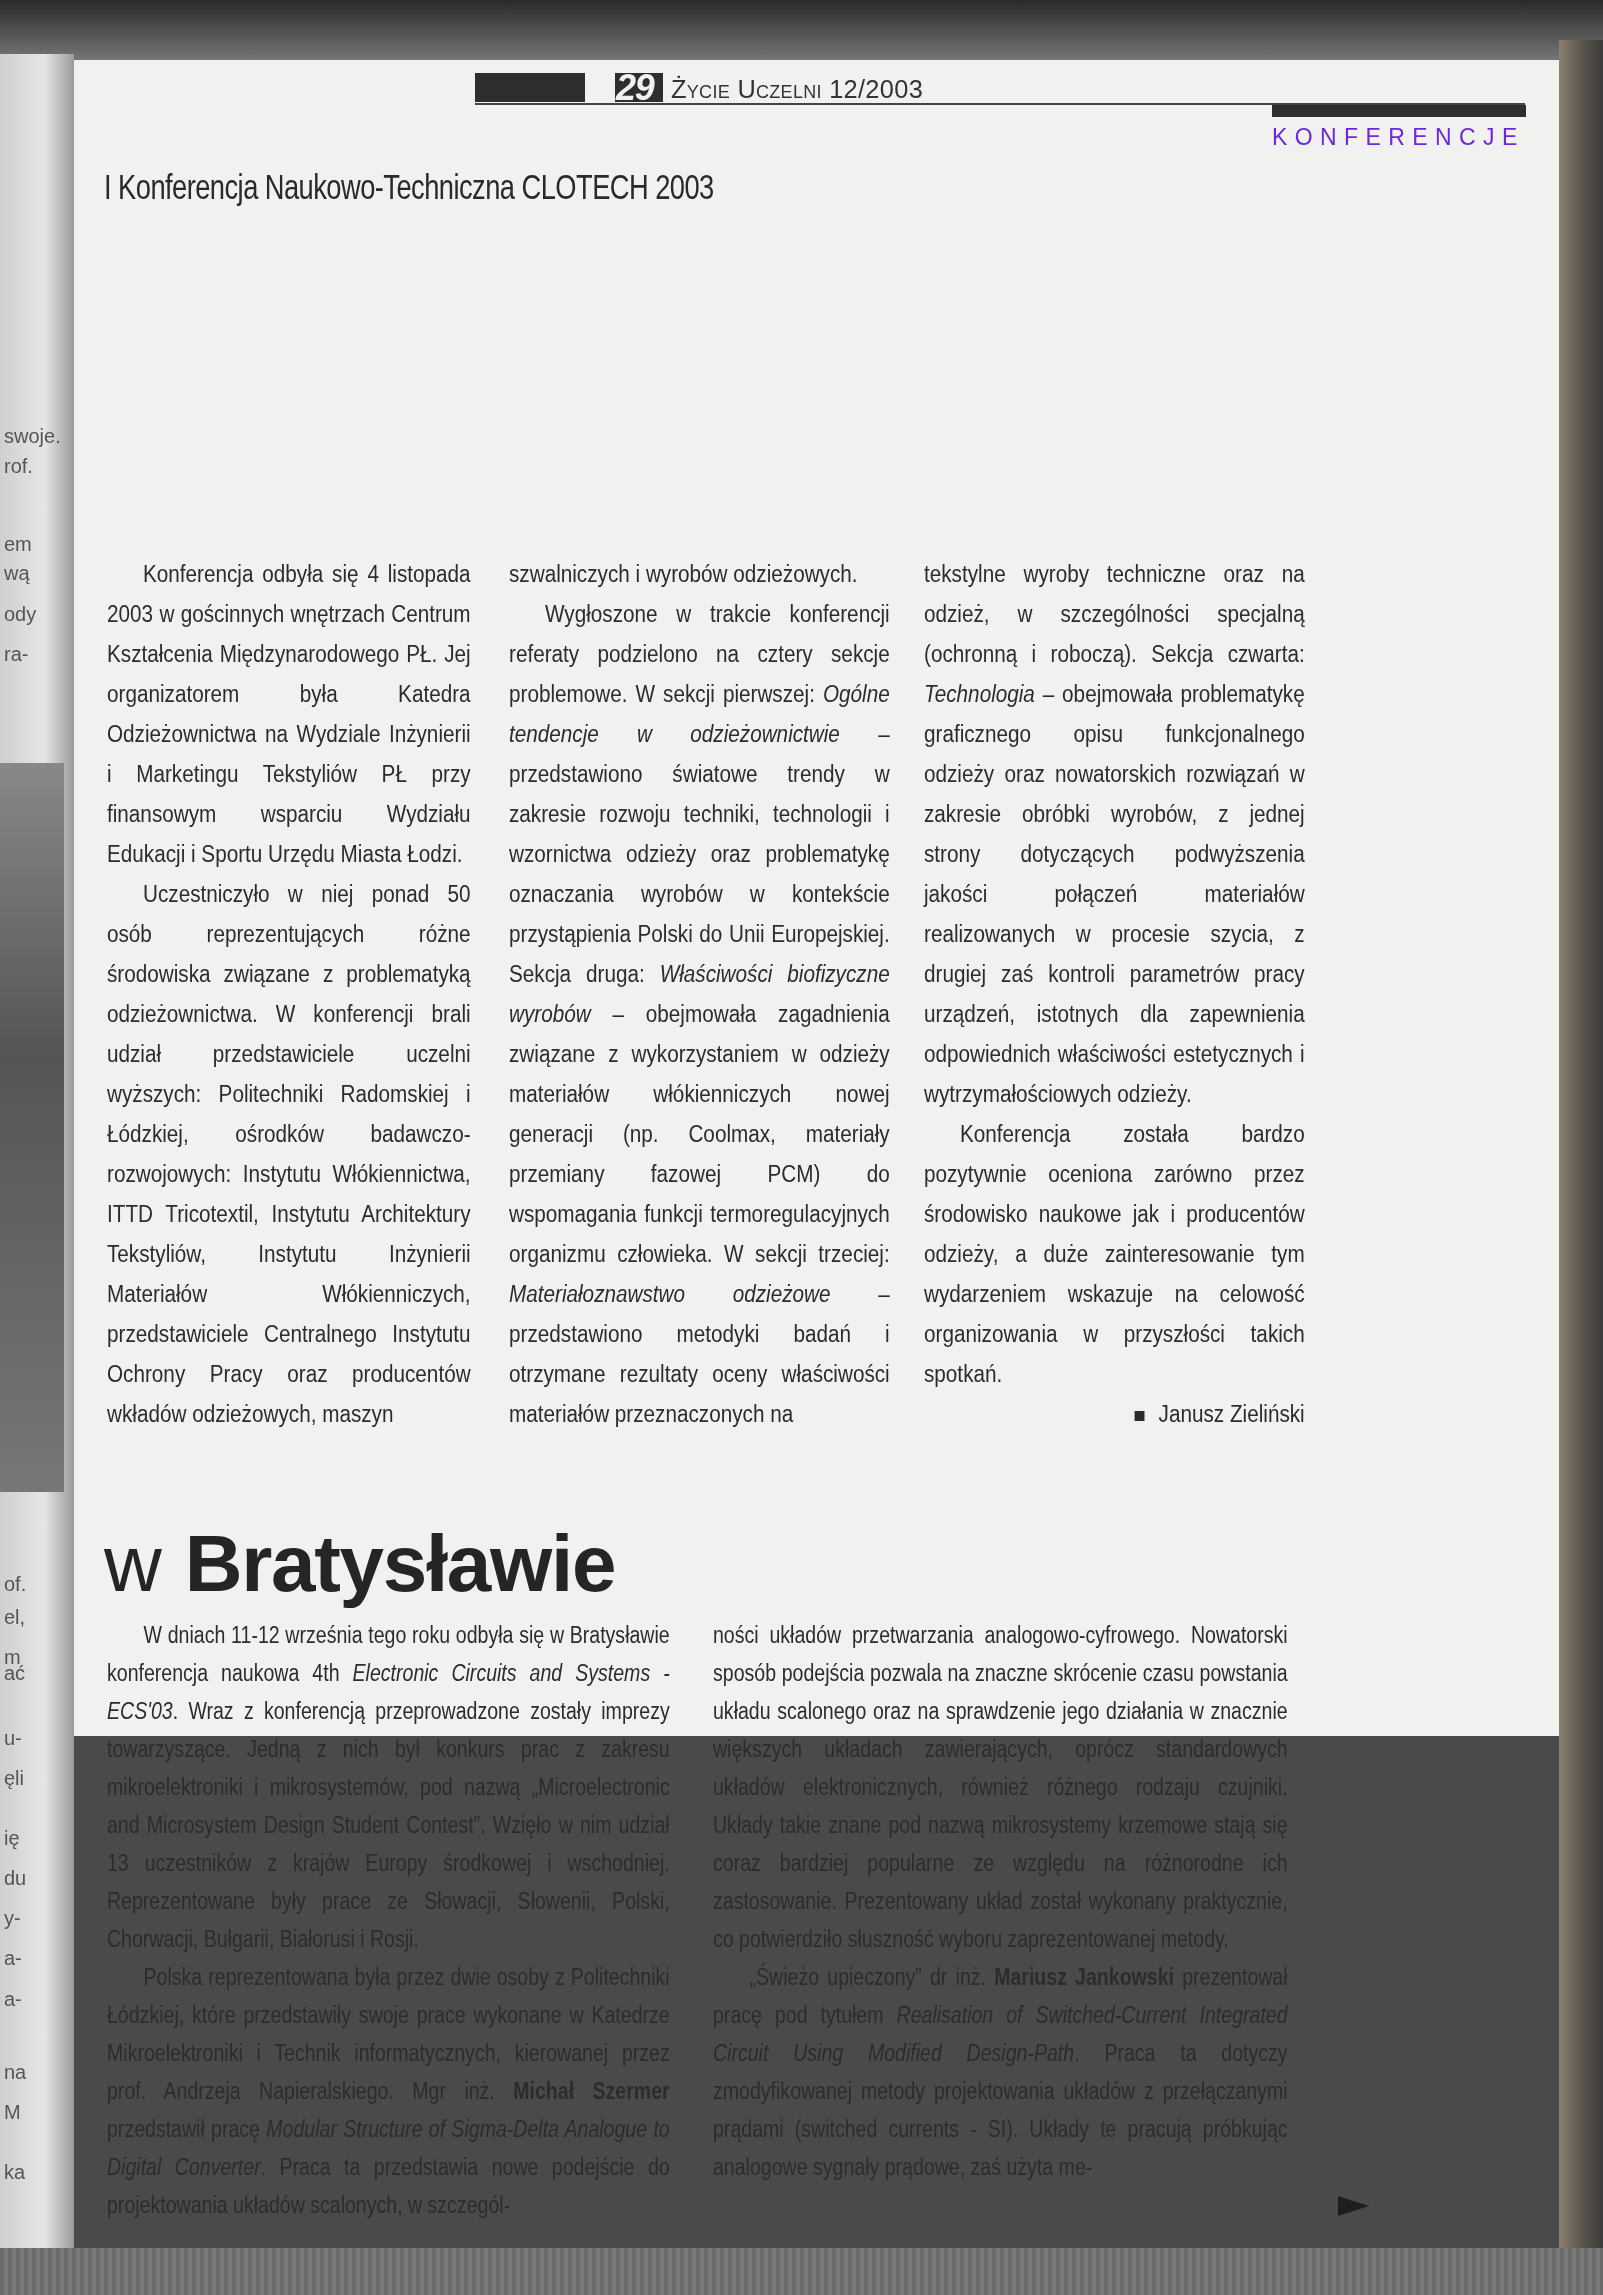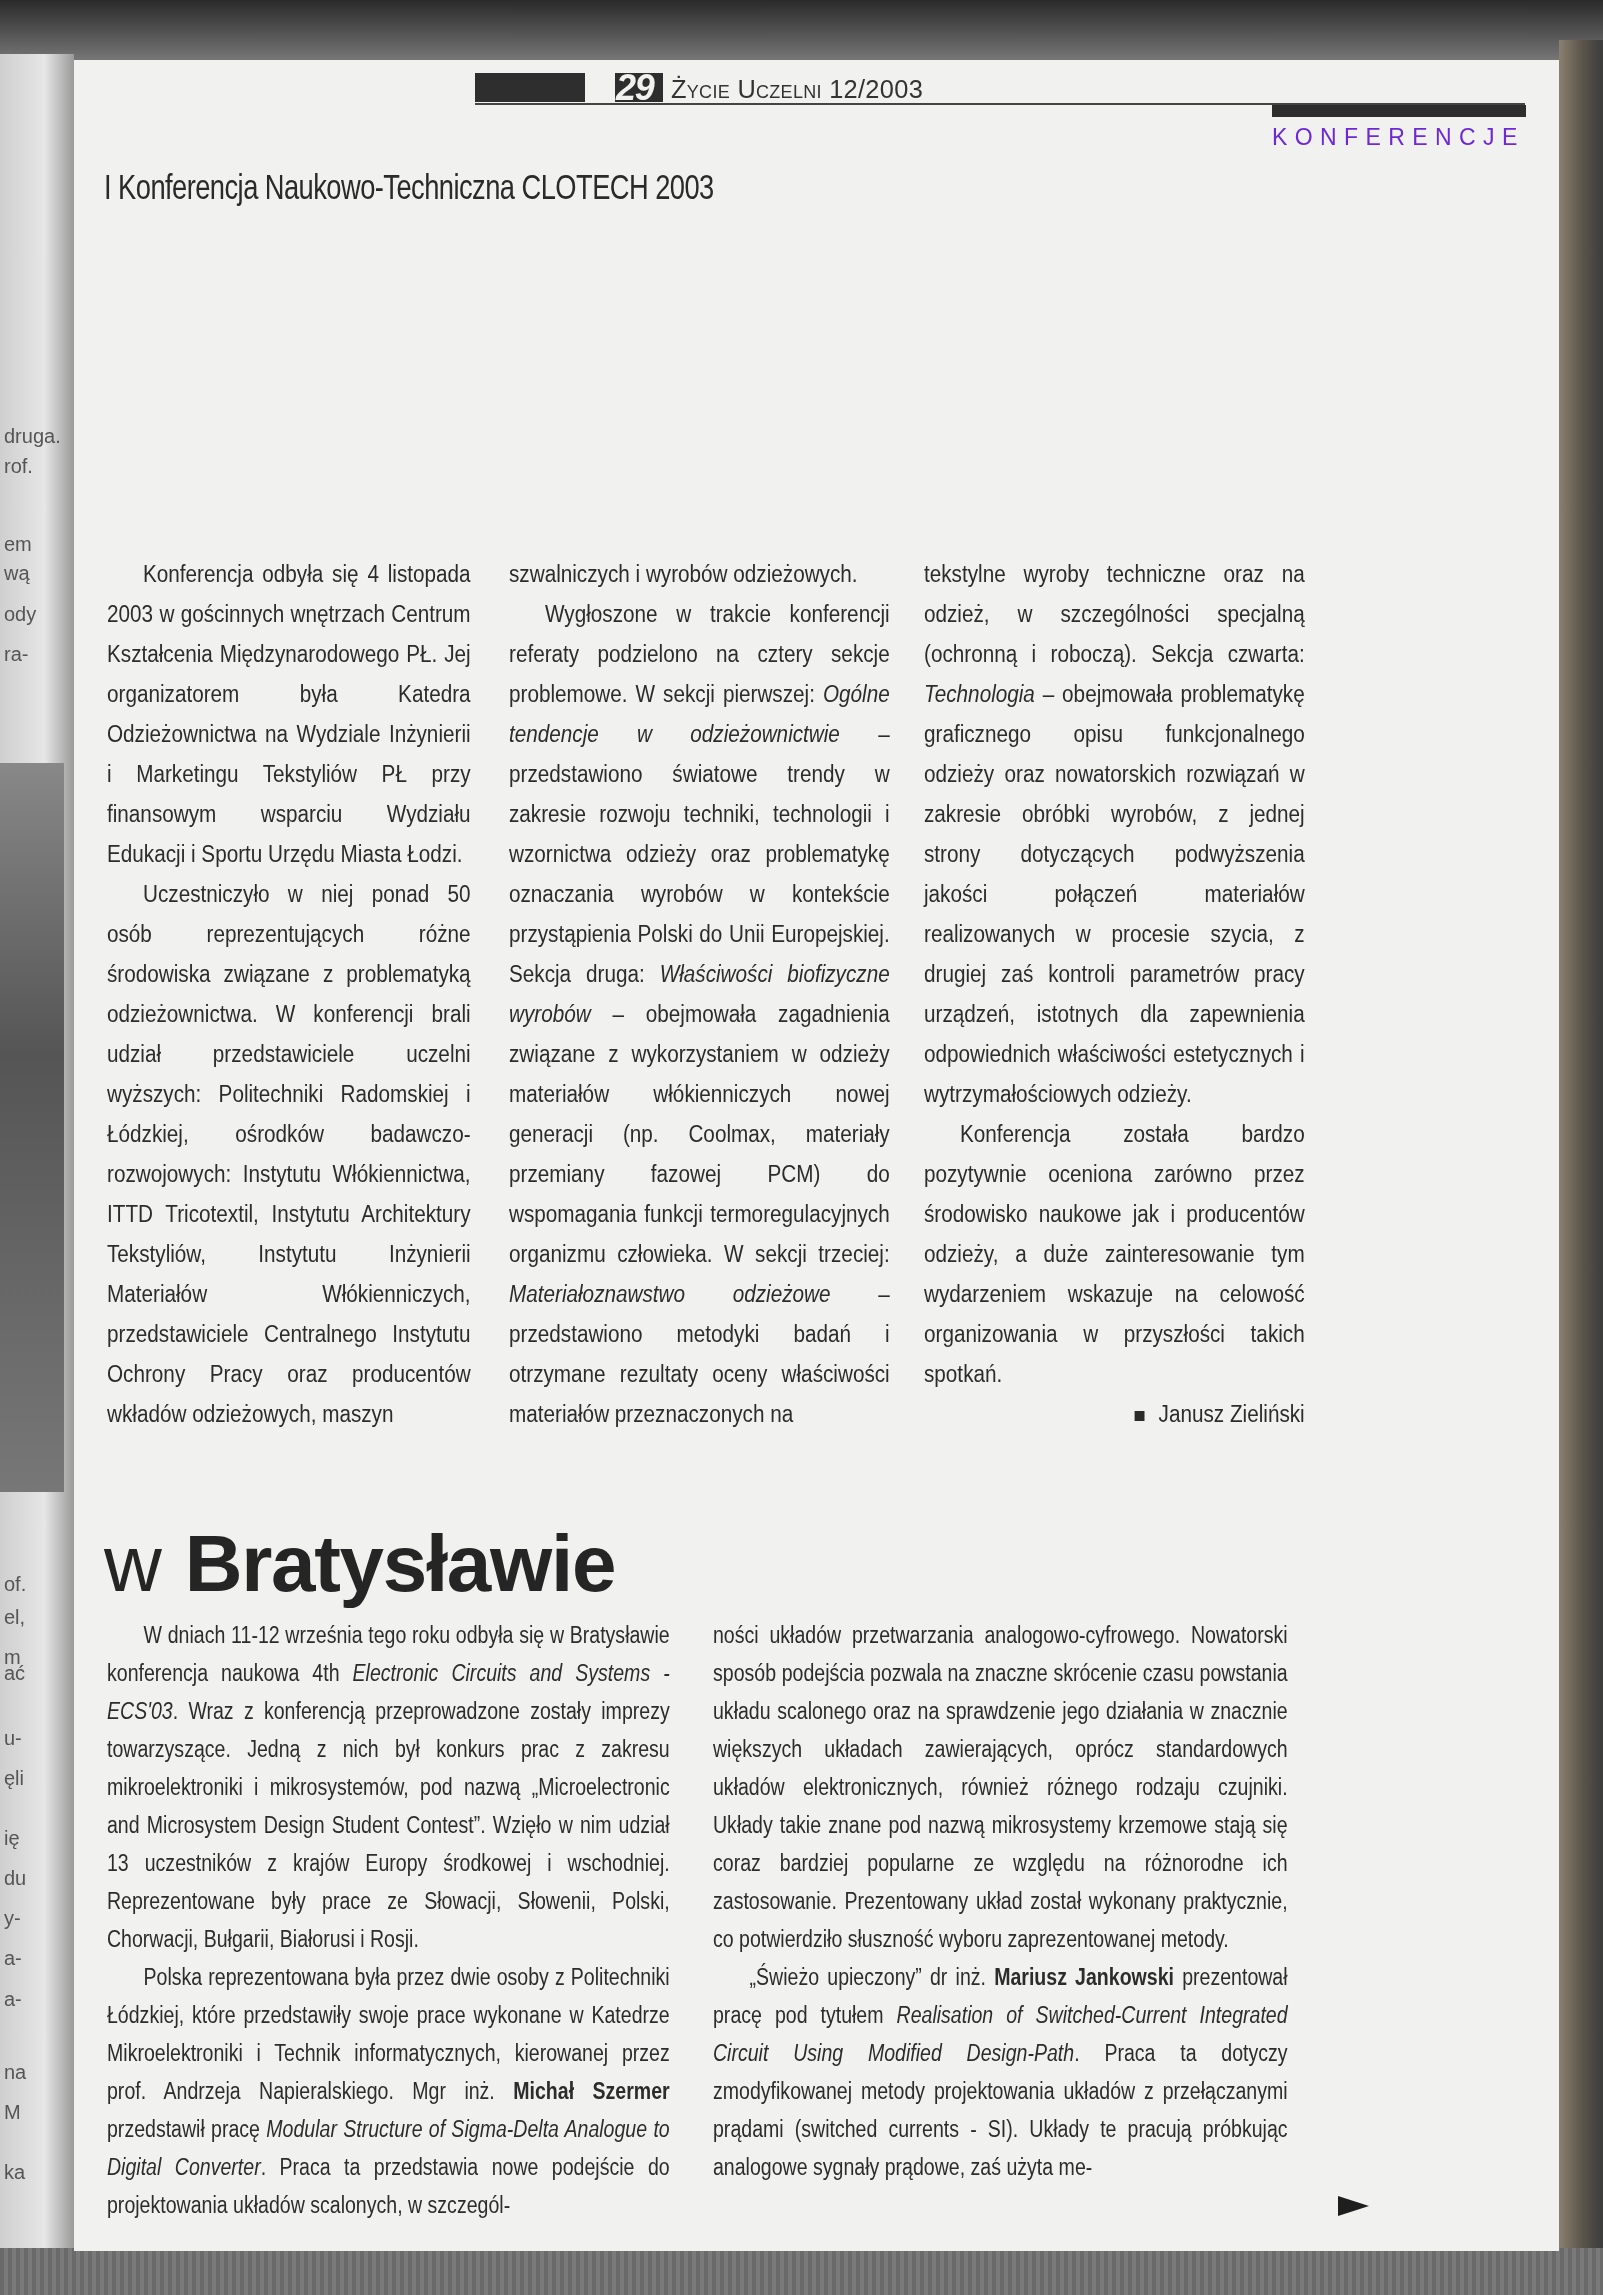--- a/index.html
+++ b/index.html
@@ -15,21 +15,21 @@
     background: repeating-linear-gradient(90deg, #6a6a6a 0 4px, #7a7a7a 4px 8px); }
   .left-page { position: absolute; left: 0; top: 54px; width: 74px; height: 2201px;
     background: linear-gradient(90deg, #cfcfcf, #e6e6e6 60%, #9a9a9a); }
   .left-page .frag { position: absolute; left: 4px; font-size: 20px; color: #555;
     font-family: "Liberation Sans Narrow", "Liberation Sans", sans-serif; }
   .left-photo { position: absolute; left: 0; top: 709px; width: 64px; height: 729px;
     background: linear-gradient(#888, #555 40%, #777); }
   .right-edge { position: absolute; left: 1559px; top: 40px; width: 44px; height: 2215px;
     background: linear-gradient(90deg, #8a8070, #5d574c 50%, #3b3b3b); }
 
-  .page { position: absolute; left: 74px; top: 60px; width: 1485px; height: 2191px;
+  .page { position: absolute; left: 74px; top: 60px; width: 1485px; height: 1676px;
     background: #f1f1ef; }
 
   
   .hdr-bar { position: absolute; left: 401px; top: 13.4px; width: 110px; height: 29px; background: #2e2e2e; }
   .hdr-pagenum { position: absolute; left: 542px; top: 6.7px; font-size: 36px; font-weight: bold;
     color: #f1f1ef; font-style: italic; letter-spacing: -1.3px; }
   .hdr-num-box { position: absolute; left: 541px; top: 13.4px; width: 48px; height: 29px; background: #2e2e2e; }
   .hdr-pub { position: absolute; left: 597px; top: 14.7px; font-size: 25.4px; color: #333; letter-spacing: 0.3px;
     font-variant: small-caps; }
   .hdr-rule { position: absolute; left: 401px; top: 43px; width: 1050px; height: 2px; background: #444; }
@@ -74,21 +74,21 @@
 
   .next-arrow { position: absolute; left: 1264px; top: 2136px; width: 0; height: 0;
     border-top: 10.7px solid transparent; border-bottom: 10.7px solid transparent; border-left: 31px solid #1e1e1e; }
 </style>
 </head>
 <body>
 
 <div class="scan-top"></div>
 <div class="left-page">
   <div class="left-photo"></div>
-  <span class="frag" style="top:371px">druga.</span>
+  <span class="frag" style="top:371px">swoje.</span>
   <span class="frag" style="top:401px">rof.</span>
   <span class="frag" style="top:479px">em</span>
   <span class="frag" style="top:508px">wą</span>
   <span class="frag" style="top:549px">ody</span>
   <span class="frag" style="top:589px">ra-</span>
   <span class="frag" style="top:1519px">of.</span>
   <span class="frag" style="top:1552px">el,</span>
   <span class="frag" style="top:1592px">m</span>
   <span class="frag" style="top:1608px">ać</span>
   <span class="frag" style="top:1673px">u-</span>

